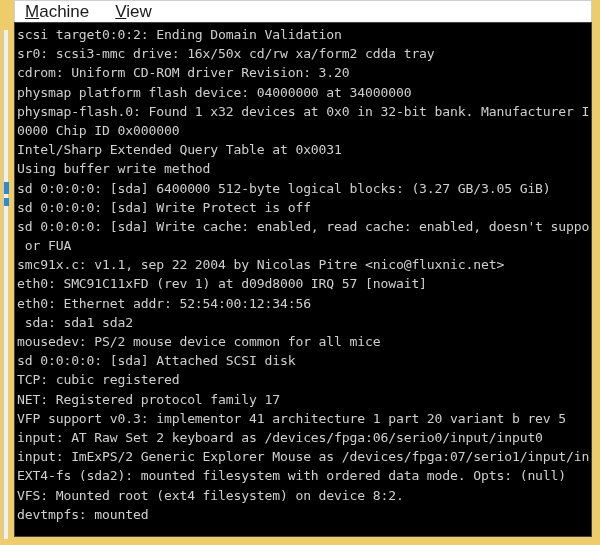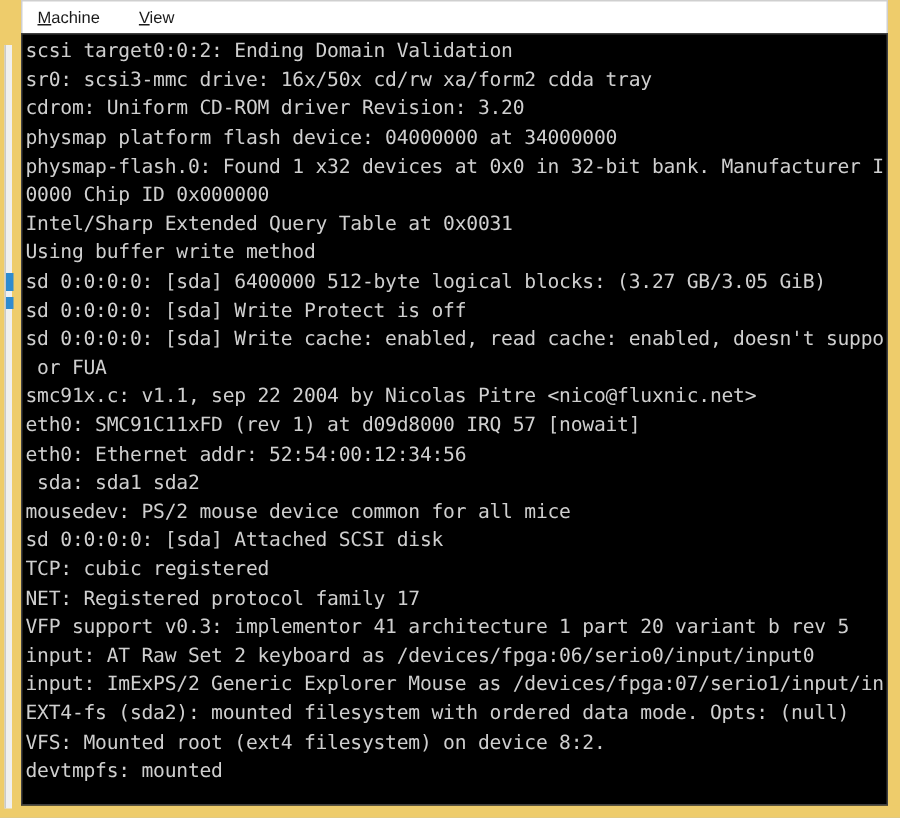--- a/index.html
+++ b/index.html
@@ -90,21 +90,21 @@
     background: #ffffff;
     border: 1px solid #cfcfcf;
     border-bottom: none;
     box-sizing: border-box;
     display: flex;
     align-items: center;
     padding-left: 8px;
     gap: 22px;
   }
   .menu-item {
-    font-size: 11px;
+    font-size: 17px;
     color: #1a1a1a;
     font-family: "Liberation Sans", sans-serif;
     cursor: default;
     padding: 1px 2px;
     white-space: nowrap;
   }
   .menu-item .mnemonic {
     text-decoration: underline;
   }
 

